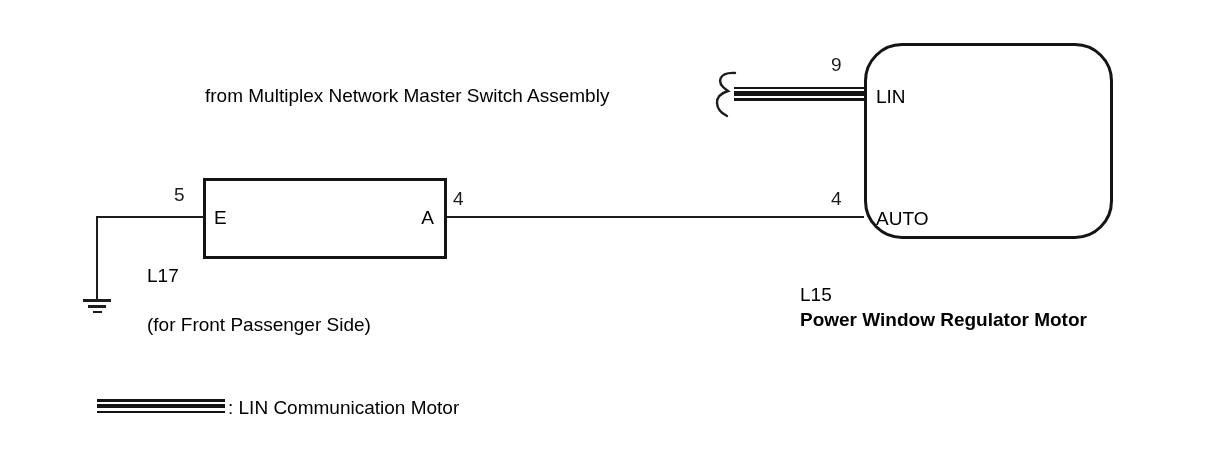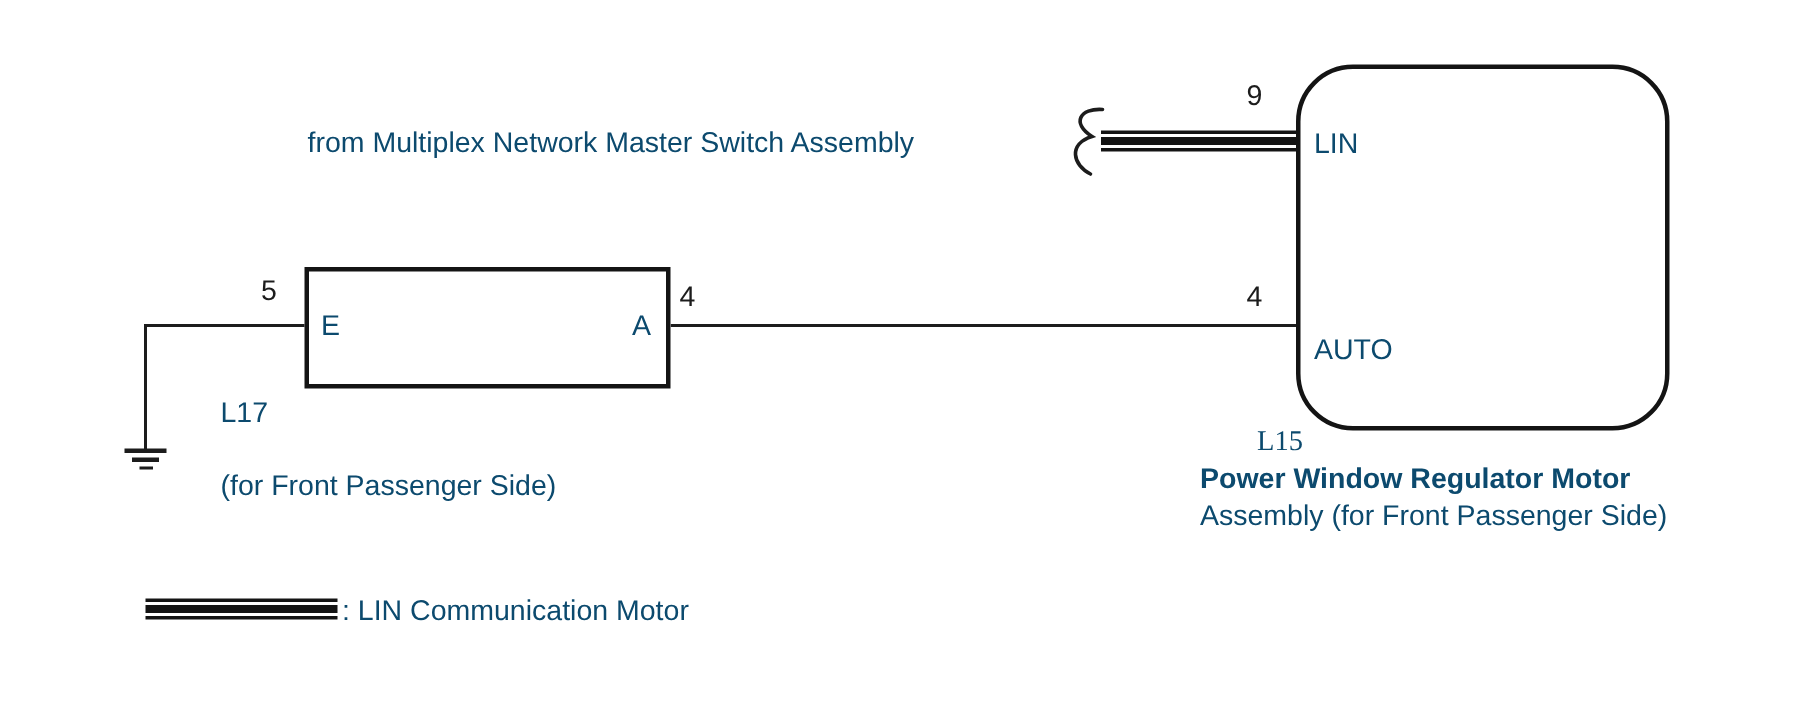--- a/index.html
+++ b/index.html
@@ -12,21 +12,21 @@
     position: relative;
     width: 1210px;
     height: 474px;
     background: #ffffff;
     overflow: hidden;
   }
   .txt {
     position: absolute;
     font-size: 19px;
     line-height: 23px;
-    color: #0c4a6e;
+    color: #000000;
     white-space: nowrap;
   }
   .pin-num {
     position: absolute;
     font-size: 19px;
     line-height: 21px;
     color: #1c1c1c;
   }
   .wire {
     position: absolute;
@@ -48,21 +48,21 @@
   .box-switch {
     position: absolute;
     left: 203px; top: 178px;
     width: 244px; height: 81px;
     border: 3px solid #141414;
     background: #ffffff;
   }
   .box-motor {
     position: absolute;
     left: 864px; top: 43px;
-    width: 249px; height: 244px;
+    width: 249px; height: 196px;
     border: 3px solid #141414;
     border-radius: 38px;
     background: #ffffff;
   }
   .ground-bar { position: absolute; background: #1c1c1c; }
   svg { display: block; }
 </style>
 </head>
 <body>
 
@@ -75,21 +75,21 @@
       <path d="M27 3 C 12 2, 6 12, 20 21 C 4 26, 7 40, 19 46" fill="none" stroke="#1c1c1c" stroke-width="2.4" stroke-linecap="round"></path>
     </svg>
   </div>
 
   <div class="lin-stripe" style="left:734px; top:87px; width:130px;"></div>
 
   <div class="pin-num" style="left:831px; top:54px;">9</div>
 
   <div class="box-motor">
     <div class="txt" style="left:9px; top:39px;">LIN</div>
-    <div class="txt" style="left:9px; top:176px;text-align:center;">AUTO</div>
+    <div class="txt" style="left:9px; top:161px;text-align:center;">AUTO</div>
   </div>
 
   <div class="wire" style="left:447px; top:216px; width:417px; height:2px;"></div>
 
   <div class="pin-num" style="left:831px; top:188px;">4</div>
 
   <div class="pin-num" style="left:453px; top:188px;">4</div>
 
   <div class="box-switch">
     <div class="txt" style="left:8px; top:25px;">E</div>
@@ -103,20 +103,19 @@
 
   <div>
     <div class="ground-bar" style="left:83px; top:299px; width:28px; height:3px;"></div>
     <div class="ground-bar" style="left:88px; top:305px; width:18px; height:3px;"></div>
     <div class="ground-bar" style="left:93px; top:311px; width:9px;  height:2px;"></div>
   </div>
 
   <div class="txt" style="left:147px; top:264px;">L17</div>
   <div class="txt" style="left:147px; top:313px;">(for Front Passenger Side)</div>
 
-  <div class="txt" style="left:838px; top:283px;font-family:Liberation Serif, serif;">L15</div>
+  <div class="txt" style="left:800px; top:283px;">L15</div>
   <div class="txt" style="left:800px; top:308px;font-weight:bold;">Power Window Regulator Motor</div>
-  <div class="txt" style="left:800px; top:333px;">Assembly (for Front Passenger Side)</div>
 
   <div class="lin-stripe" style="left:97px; top:399px; width:128px;"></div>
   <div class="txt" style="left:228px; top:396px;">: LIN Communication Motor</div>
 
 </div>
 
 </body></html>

